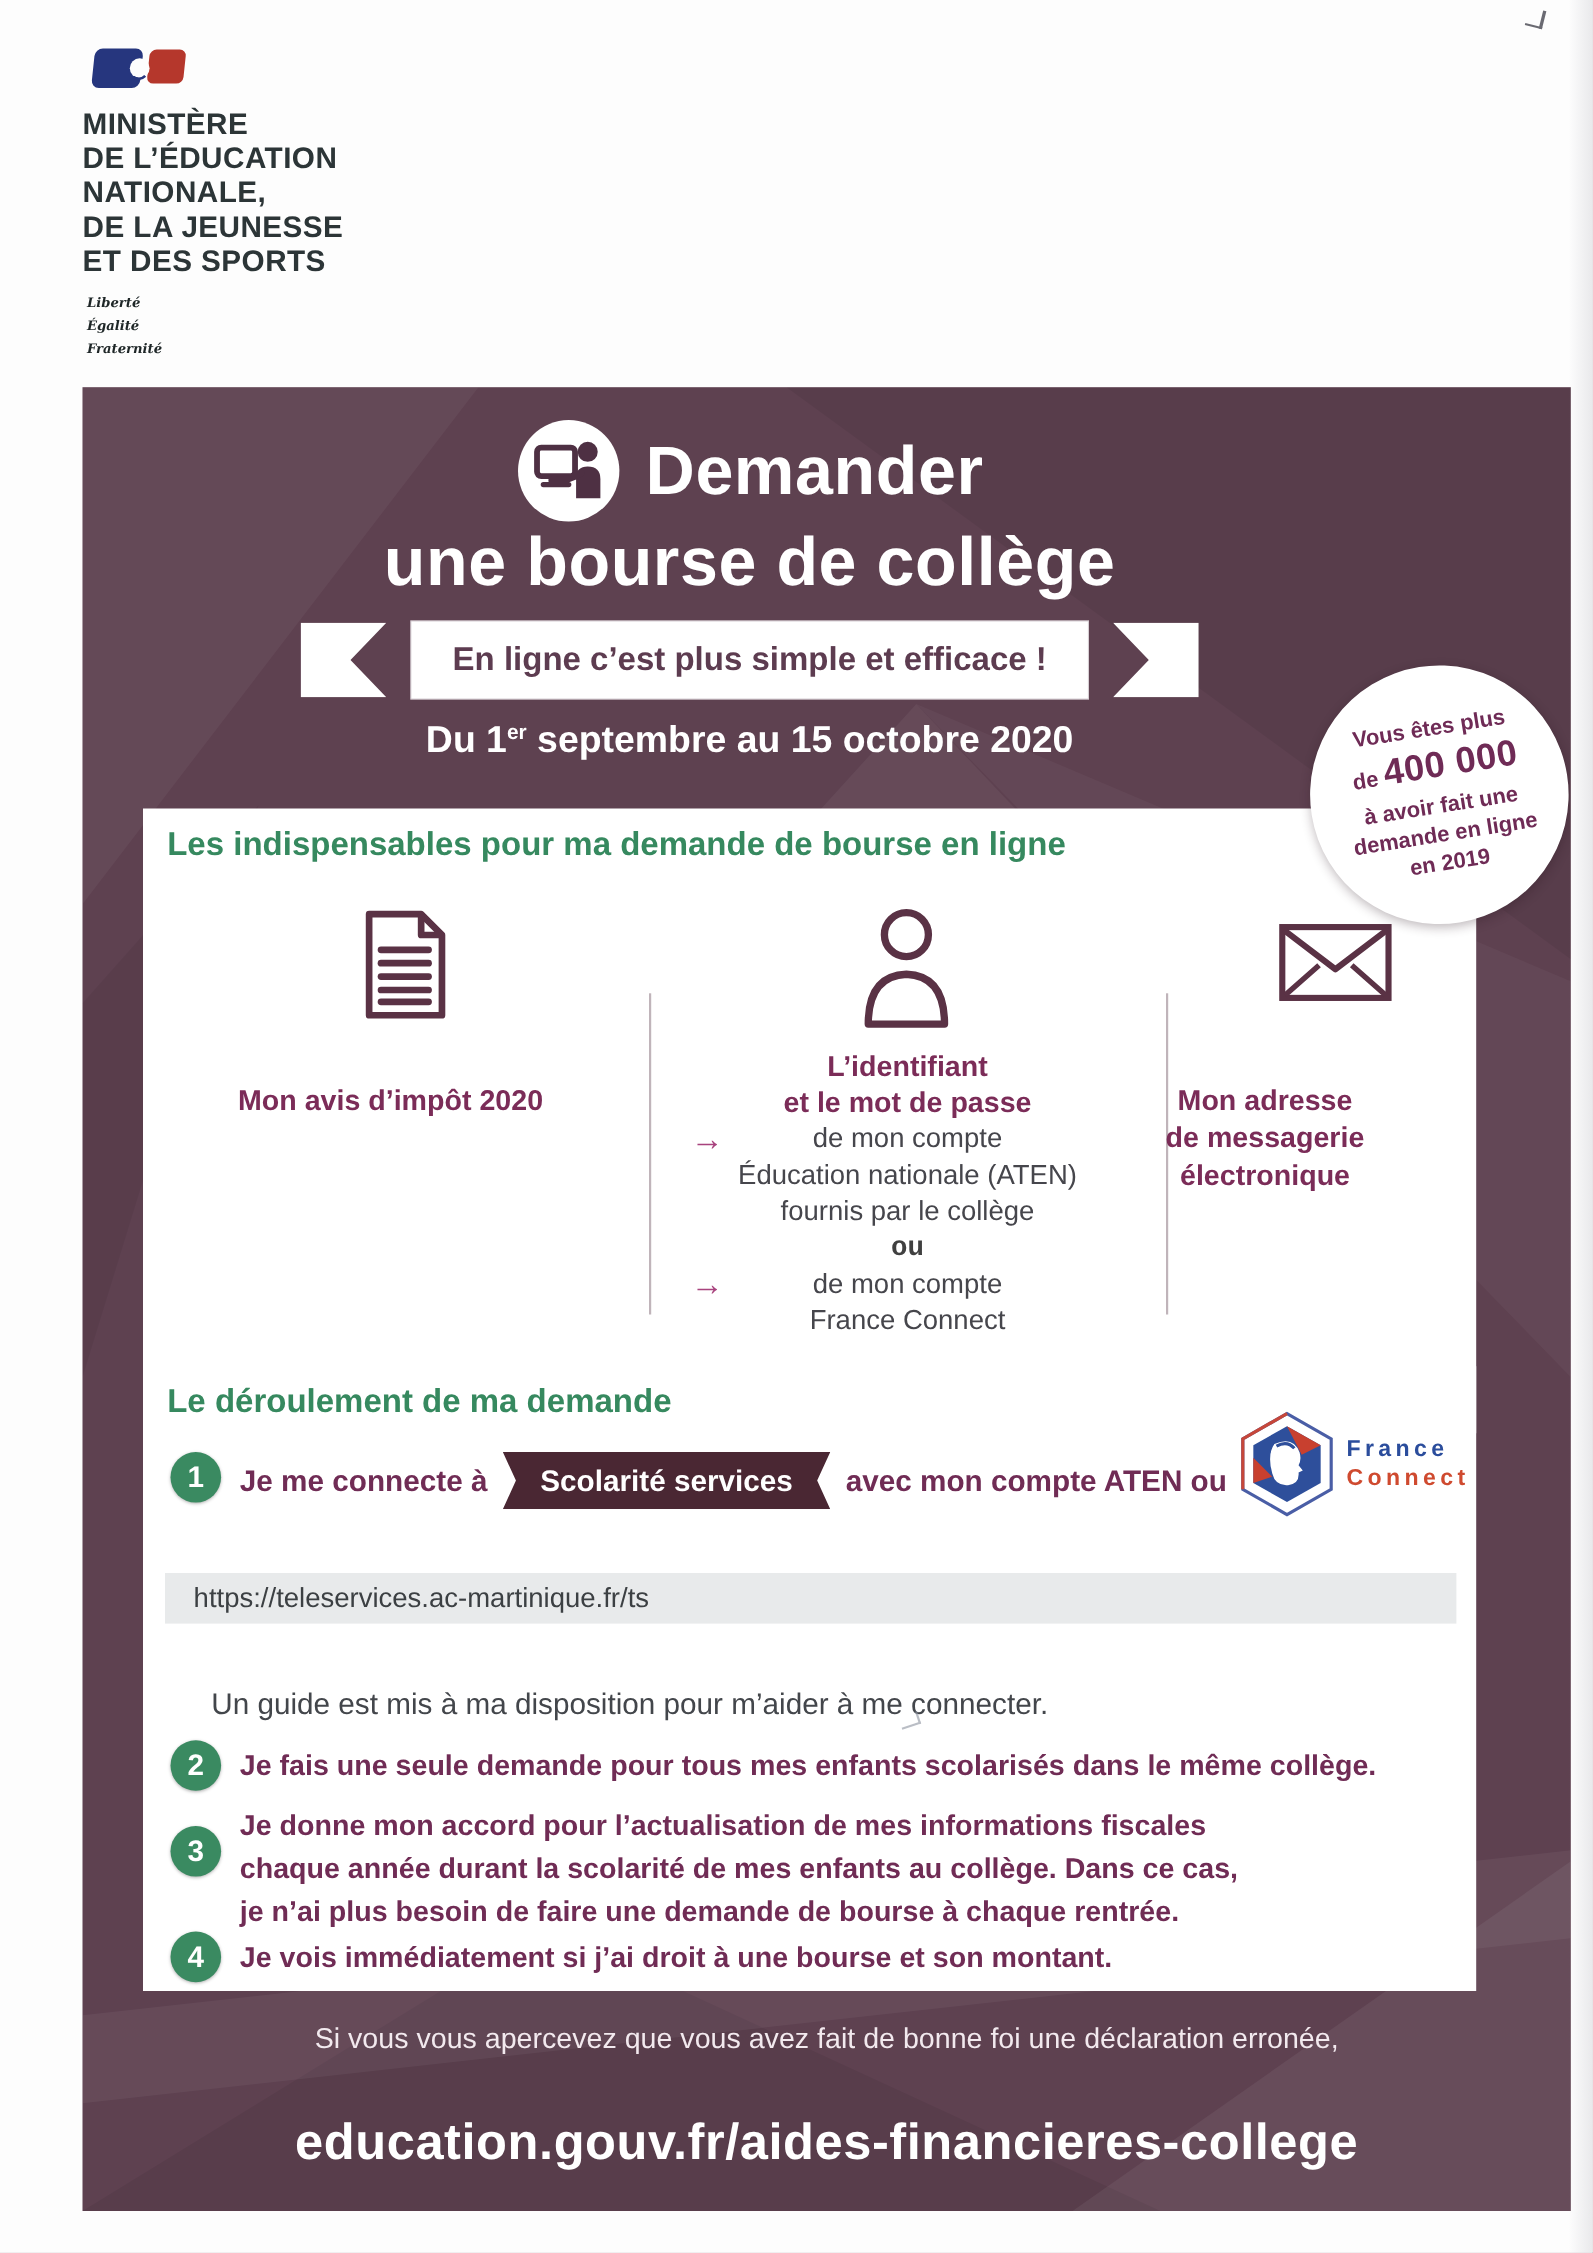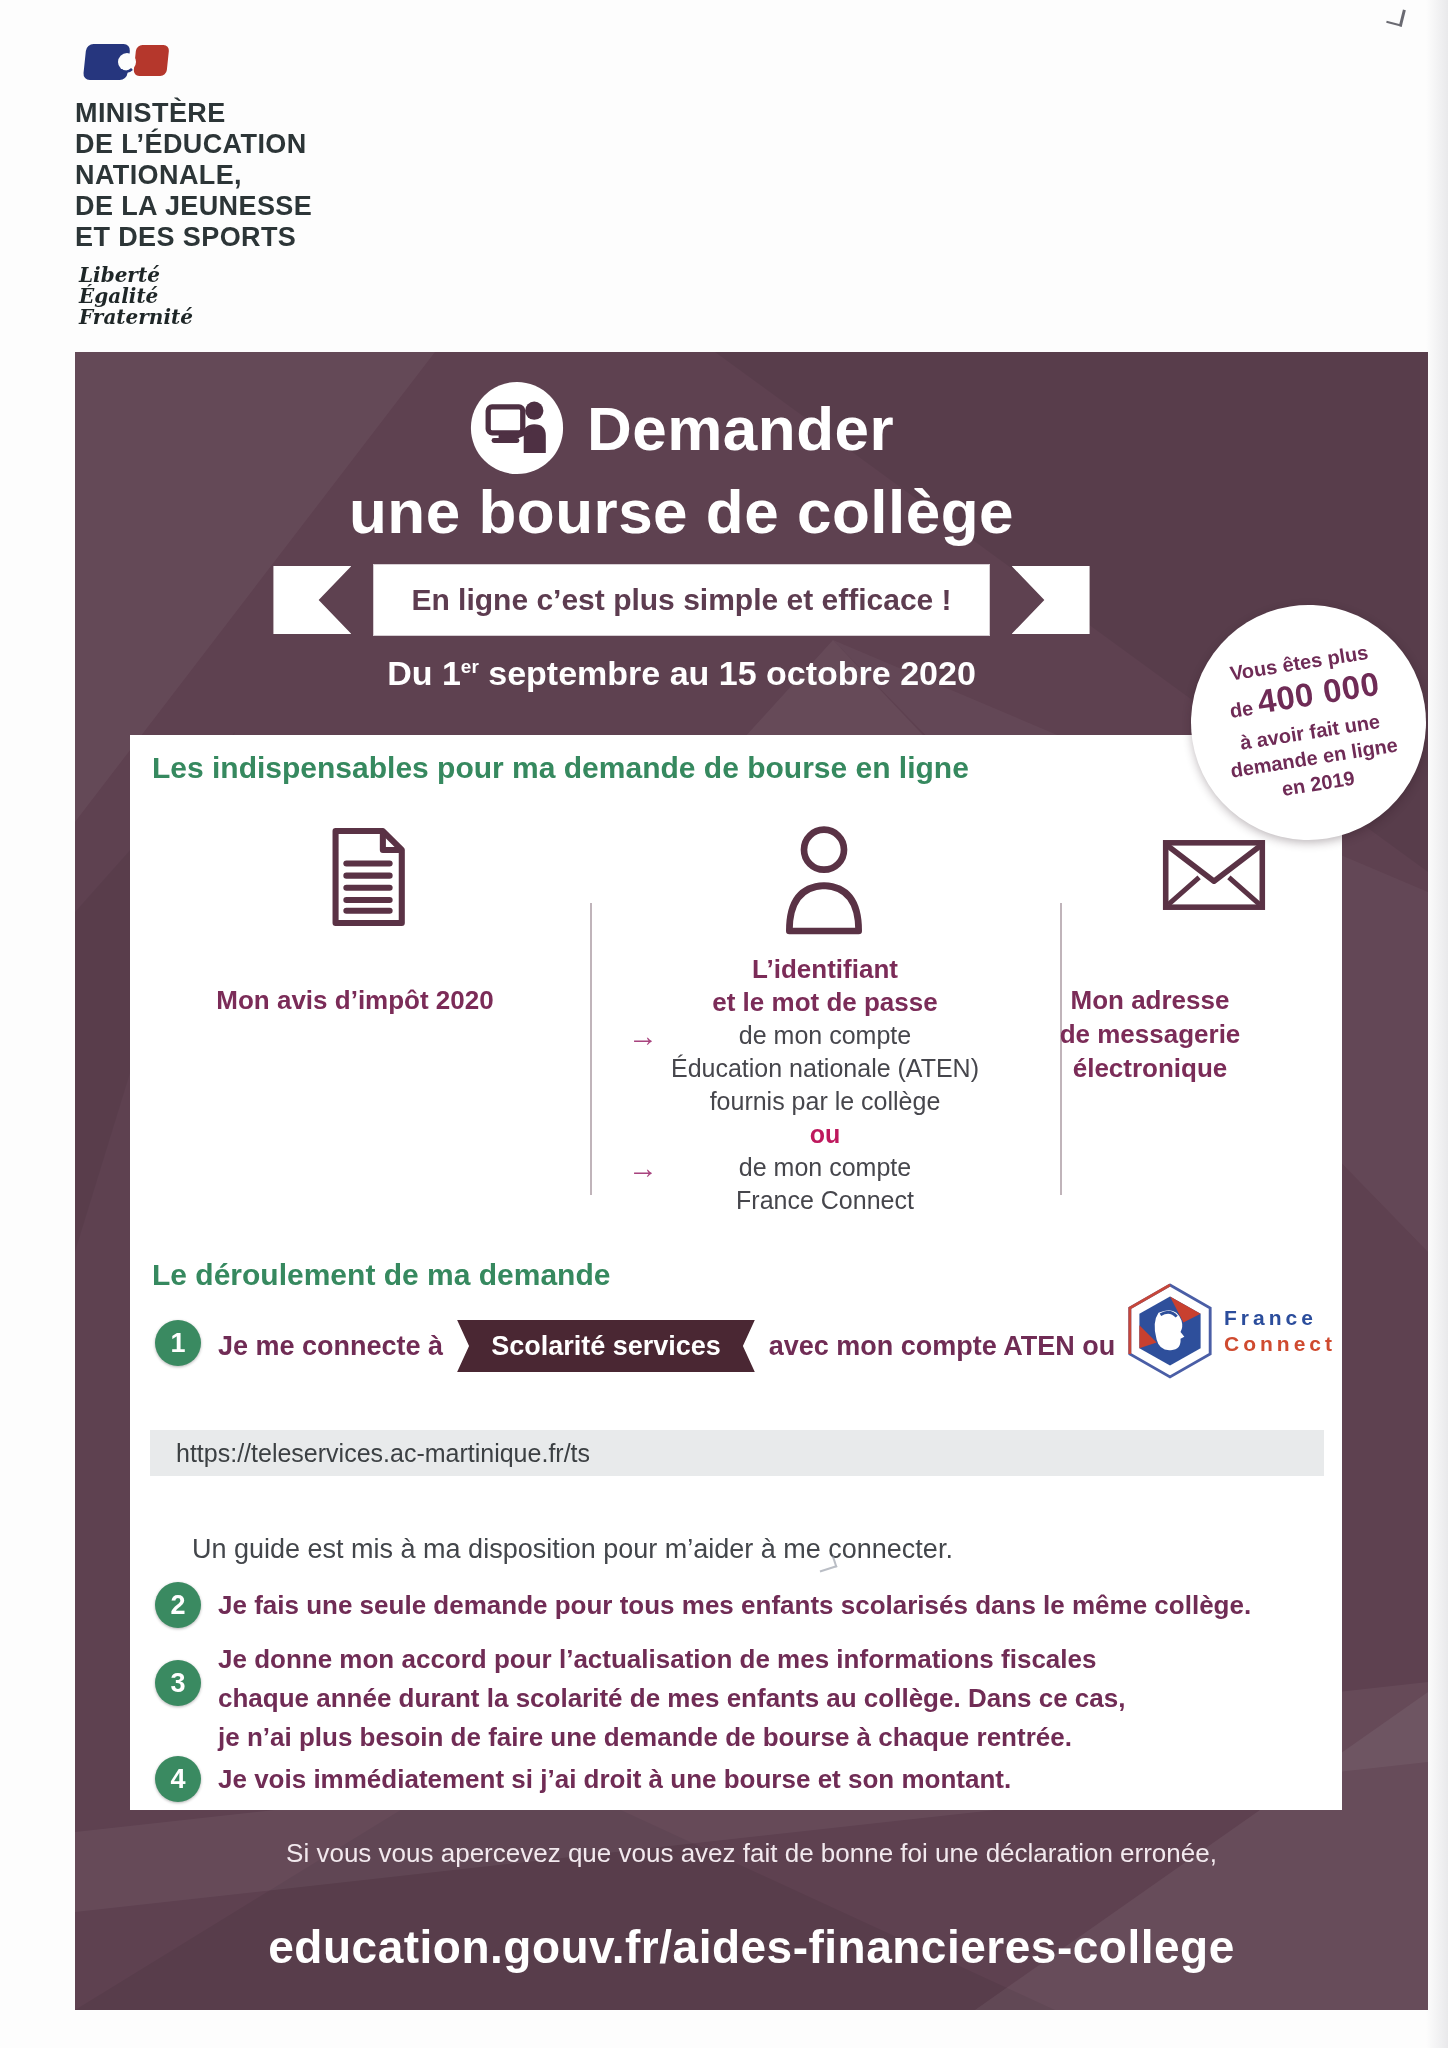--- a/index.html
+++ b/index.html
@@ -5,21 +5,21 @@
   html,body{margin:0;padding:0;}
   body{width:1448px;height:2048px;background:#ffffff;font-family:"Liberation Sans",sans-serif;position:relative;overflow:hidden;}
   .page{position:absolute;inset:0;background:#fdfdfd;}
   .scan-edge{position:absolute;right:0;top:0;width:22px;height:100%;background:linear-gradient(to right,rgba(0,0,0,0),rgba(110,110,125,0.14));}
   .corner-mark{position:absolute;left:1388px;top:8px;width:13px;height:15px;border-right:3px solid #3a3a44;border-bottom:2px solid #3a3a44;transform:rotate(14deg);opacity:.75;}
 
   
   .ministry{position:absolute;left:75px;top:40px;}
   .flag-logo{display:block;margin-left:2px;}
   .ministry-name{margin-top:10px;font-weight:700;font-size:27px;line-height:31px;color:#2c3537;letter-spacing:.4px;}
-  .motto{margin-top:12px;margin-left:4px;font-family:"DejaVu Serif",serif;font-style:italic;font-weight:700;font-size:20px;line-height:21px;color:#1e2627;}
+  .motto{margin-top:12px;margin-left:4px;font-family:"DejaVu Serif",serif;font-style:italic;font-weight:700;font-size:12px;line-height:21px;color:#1e2627;}
 
   
   .poster{position:absolute;left:75px;top:352px;width:1353px;height:1658px;background:#5e4150;overflow:hidden;}
   .facets{position:absolute;inset:0;}
 
   .hero-line1{position:absolute;top:28px;left:0;right:140px;display:flex;justify-content:center;align-items:center;gap:22px;}
   .hero-icon{width:96px;height:96px;flex:0 0 auto;}
   .hero-title{color:#fff;font-weight:700;font-size:62px;letter-spacing:.5px;}
   .hero-line2{position:absolute;top:124px;left:0;right:140px;text-align:center;color:#fff;font-weight:700;font-size:62px;letter-spacing:.5px;}
 
@@ -50,21 +50,21 @@
   .ic-person{left:646px;top:88px;width:96px;height:112px;}
   .ic-env{left:1032px;top:104px;width:104px;height:72px;}
   .vdiv{position:absolute;top:168px;width:2px;height:292px;background:#8d7682;opacity:.55;}
   .vdiv1{left:460px;} .vdiv2{left:930px;}
 
   .col-label{position:absolute;font-weight:700;font-size:26px;color:#7b2c58;text-align:center;line-height:34px;margin-top:28px;}
   .col1-label{left:25px;top:220px;width:400px;}
   .col3-label{left:870px;top:220px;width:300px;}
   .col2{position:absolute;left:470px;top:218px;width:450px;text-align:center;font-size:25px;line-height:33px;color:#46464c;font-weight:500;}
   .col2 .tl{font-weight:700;color:#7b2c58;font-size:26px;}
-  .col2 .ou{font-weight:700;color:#be185d;}
+  .col2 .ou{font-weight:700;color:#404040;font-family:Liberation Mono, monospace;}
   .opt{position:relative;}
   .arrow{position:absolute;left:28px;top:0;color:#a8437e;font-weight:700;font-size:30px;line-height:33px;}
 
   
   .step-circle{position:absolute;left:25px;width:46px;height:46px;border-radius:50%;background:#3a8a61;color:#fff;font-weight:700;font-size:27px;line-height:46px;text-align:center;box-shadow:0 1px 3px rgba(0,0,0,.3);}
   .sc1{top:78px;} .sc2{top:340px;} .sc3{top:418px;} .sc4{top:514px;}
   .step-text{position:absolute;left:88px;font-weight:700;font-size:26px;color:#702c55;}
   .step1-line{position:absolute;left:88px;top:78px;height:52px;display:flex;align-items:center;gap:14px;font-weight:700;font-size:27px;color:#702c55;}
   .sc-badge{background:#4a2733;color:#fff;height:52px;line-height:52px;padding:0 34px;clip-path:polygon(0 0,100% 0,96% 50%,100% 100%,0 100%,4% 50%);font-size:27px;}
   .fc-logo{position:absolute;right:6px;top:40px;display:flex;align-items:center;gap:10px;}

